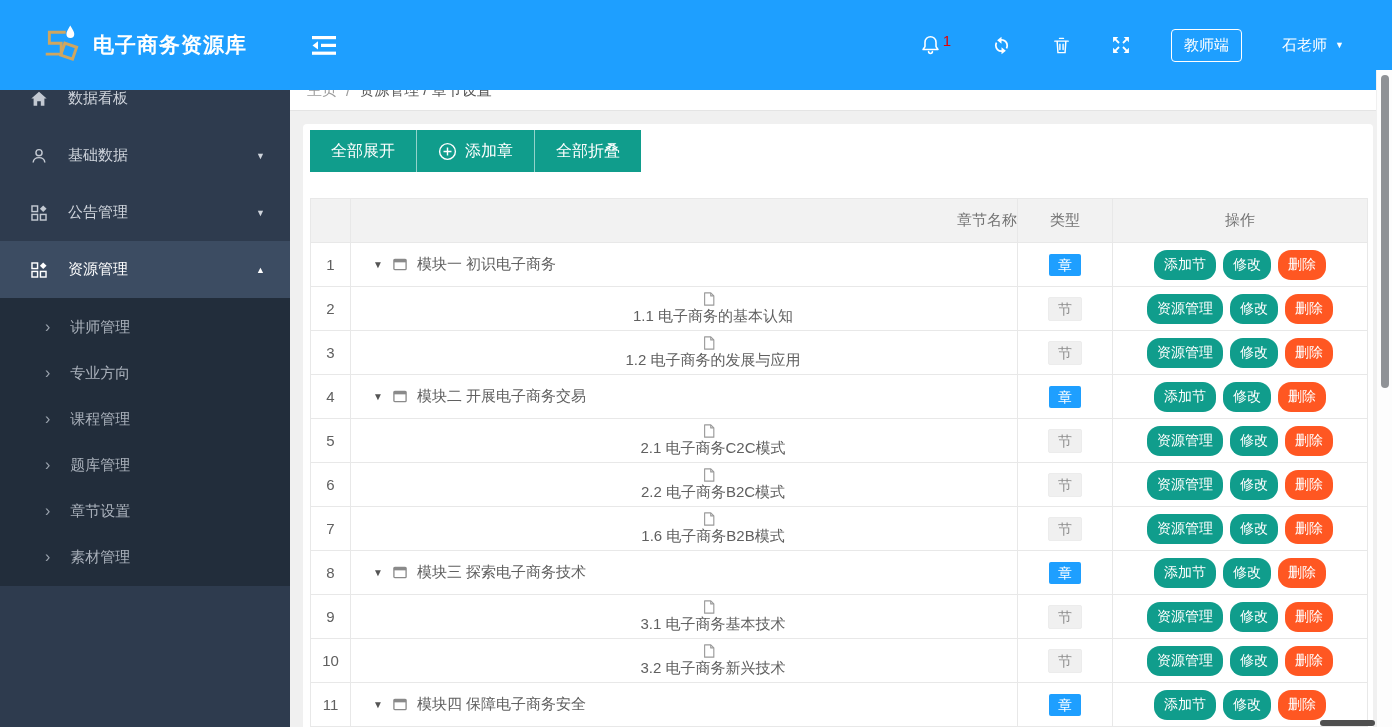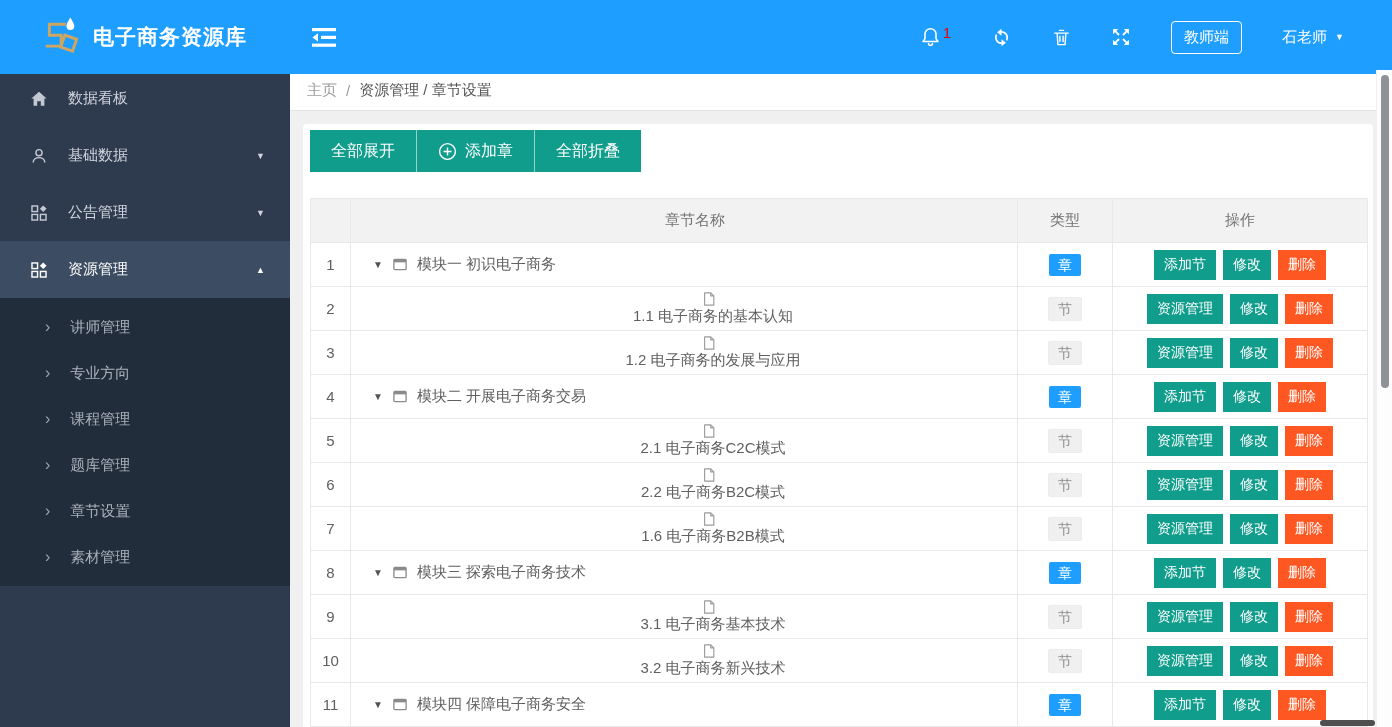--- a/index.html
+++ b/index.html
@@ -1,20 +1,20 @@
 <!DOCTYPE html>
 <html><head>
 <meta charset="utf-8">
 <style>
   * { margin:0; padding:0; box-sizing:border-box; }
   html,body { width:1392px; height:727px; overflow:hidden;
     font-family:"Liberation Sans", sans-serif; background:#f0f0f0; position:relative; }
 
   
-  .topbar { position:absolute; left:0; top:0; width:1392px; height:74px;
+  .topbar { position:absolute; left:0; top:0; width:1392px; height:90px;
     background:#1E9FFF; display:flex; align-items:center; z-index:5; }
   .logo-box { width:290px; height:70px; display:flex; align-items:center; justify-content:center; gap:10px; }
   .app-title { color:#fff; font-size:21px; font-weight:bold; letter-spacing:1px; }
   .hamburger { margin-left:22px; cursor:pointer; display:flex; align-items:center; }
   .topbar-spacer { flex:1; }
   .top-right { display:flex; align-items:center; gap:40px; margin-right:48px; }
   .top-ic { display:flex; align-items:center; cursor:pointer; }
   .bell-wrap { display:flex; align-items:flex-start; }
   .bell-badge { color:#e60000; font-size:15px; margin-left:2px; line-height:14px; }
   .teacher-btn { border:1px solid #fff; border-radius:4px; color:#fff; font-size:15px;
@@ -52,34 +52,34 @@
   .btn-group { display:inline-flex; }
   .tb-btn { background:#109d8c; color:#fff; border:none; height:42px; font-size:16px;
     padding:0 21px; cursor:pointer; display:flex; align-items:center; gap:8px;
     font-family:"Liberation Sans", sans-serif; }
   .btn-group .tb-btn + .tb-btn { border-left:1px solid rgba(255,255,255,0.55); }
 
   
   table.tree-table { border-collapse:collapse; width:100%; margin-top:26px; table-layout:fixed; }
   .tree-table th, .tree-table td { border:1px solid #e8e8e8; }
   .tree-table th { background:#f2f2f2; height:44px; font-weight:normal; color:#737373; font-size:15px; }
-  .tree-table th.h-name { text-align:center; padding-left:22px; }
+  .tree-table th.h-name { text-align:right; padding-left:22px; }
   .tree-table td { height:44px; font-size:15px; color:#606060; background:#fff; }
   .c-idx { text-align:center; color:#6b6b6b; }
   .c-name .nm-wrap { display:flex; align-items:center; }
   .c-name .nm-wrap.kind-chapter { padding-left:22px; }
   .c-name .nm-wrap.kind-section { padding-left:58px;flex-direction:column; }
   .tree-caret { font-size:10px; color:#545454; margin-right:9px; cursor:pointer; }
   .row-ic { display:flex; align-items:center; margin-right:9px; }
   .c-type { text-align:center; }
   .badge { display:inline-block; font-size:14px; border-radius:2px; padding:4px 9px; line-height:1; }
   .badge.blue { background:#1E9FFF; color:#fff; }
   .badge.gray { background:#f0f0f0; color:#8c8c8c; border:1px solid #ececec; }
   .c-act { text-align:center; }
-  .op { border:none; border-radius:0; color:#fff; font-size:14px; padding:6px 10px;
+  .op { border:none; border-radius:13px; color:#fff; font-size:14px; padding:6px 10px;
     margin:0 3.5px; cursor:pointer; font-family:"Liberation Sans", sans-serif; }
   .op.teal { background:#109d8c; }
   .op.red { background:#FF5722; }
 
   
   .vscroll-track { position:absolute; right:0; top:70px; bottom:0; width:16px; background:#fdfdfd;
     border-left:1px solid #f0f0f0; z-index:6; }
   .vscroll-thumb { position:absolute; top:5px; left:4px; width:8px; height:313px;
     background:#8f9296; border-radius:4px; cursor:pointer; }
   .hscroll-thumb { position:absolute; right:17px; bottom:1px; width:55px; height:6px;

